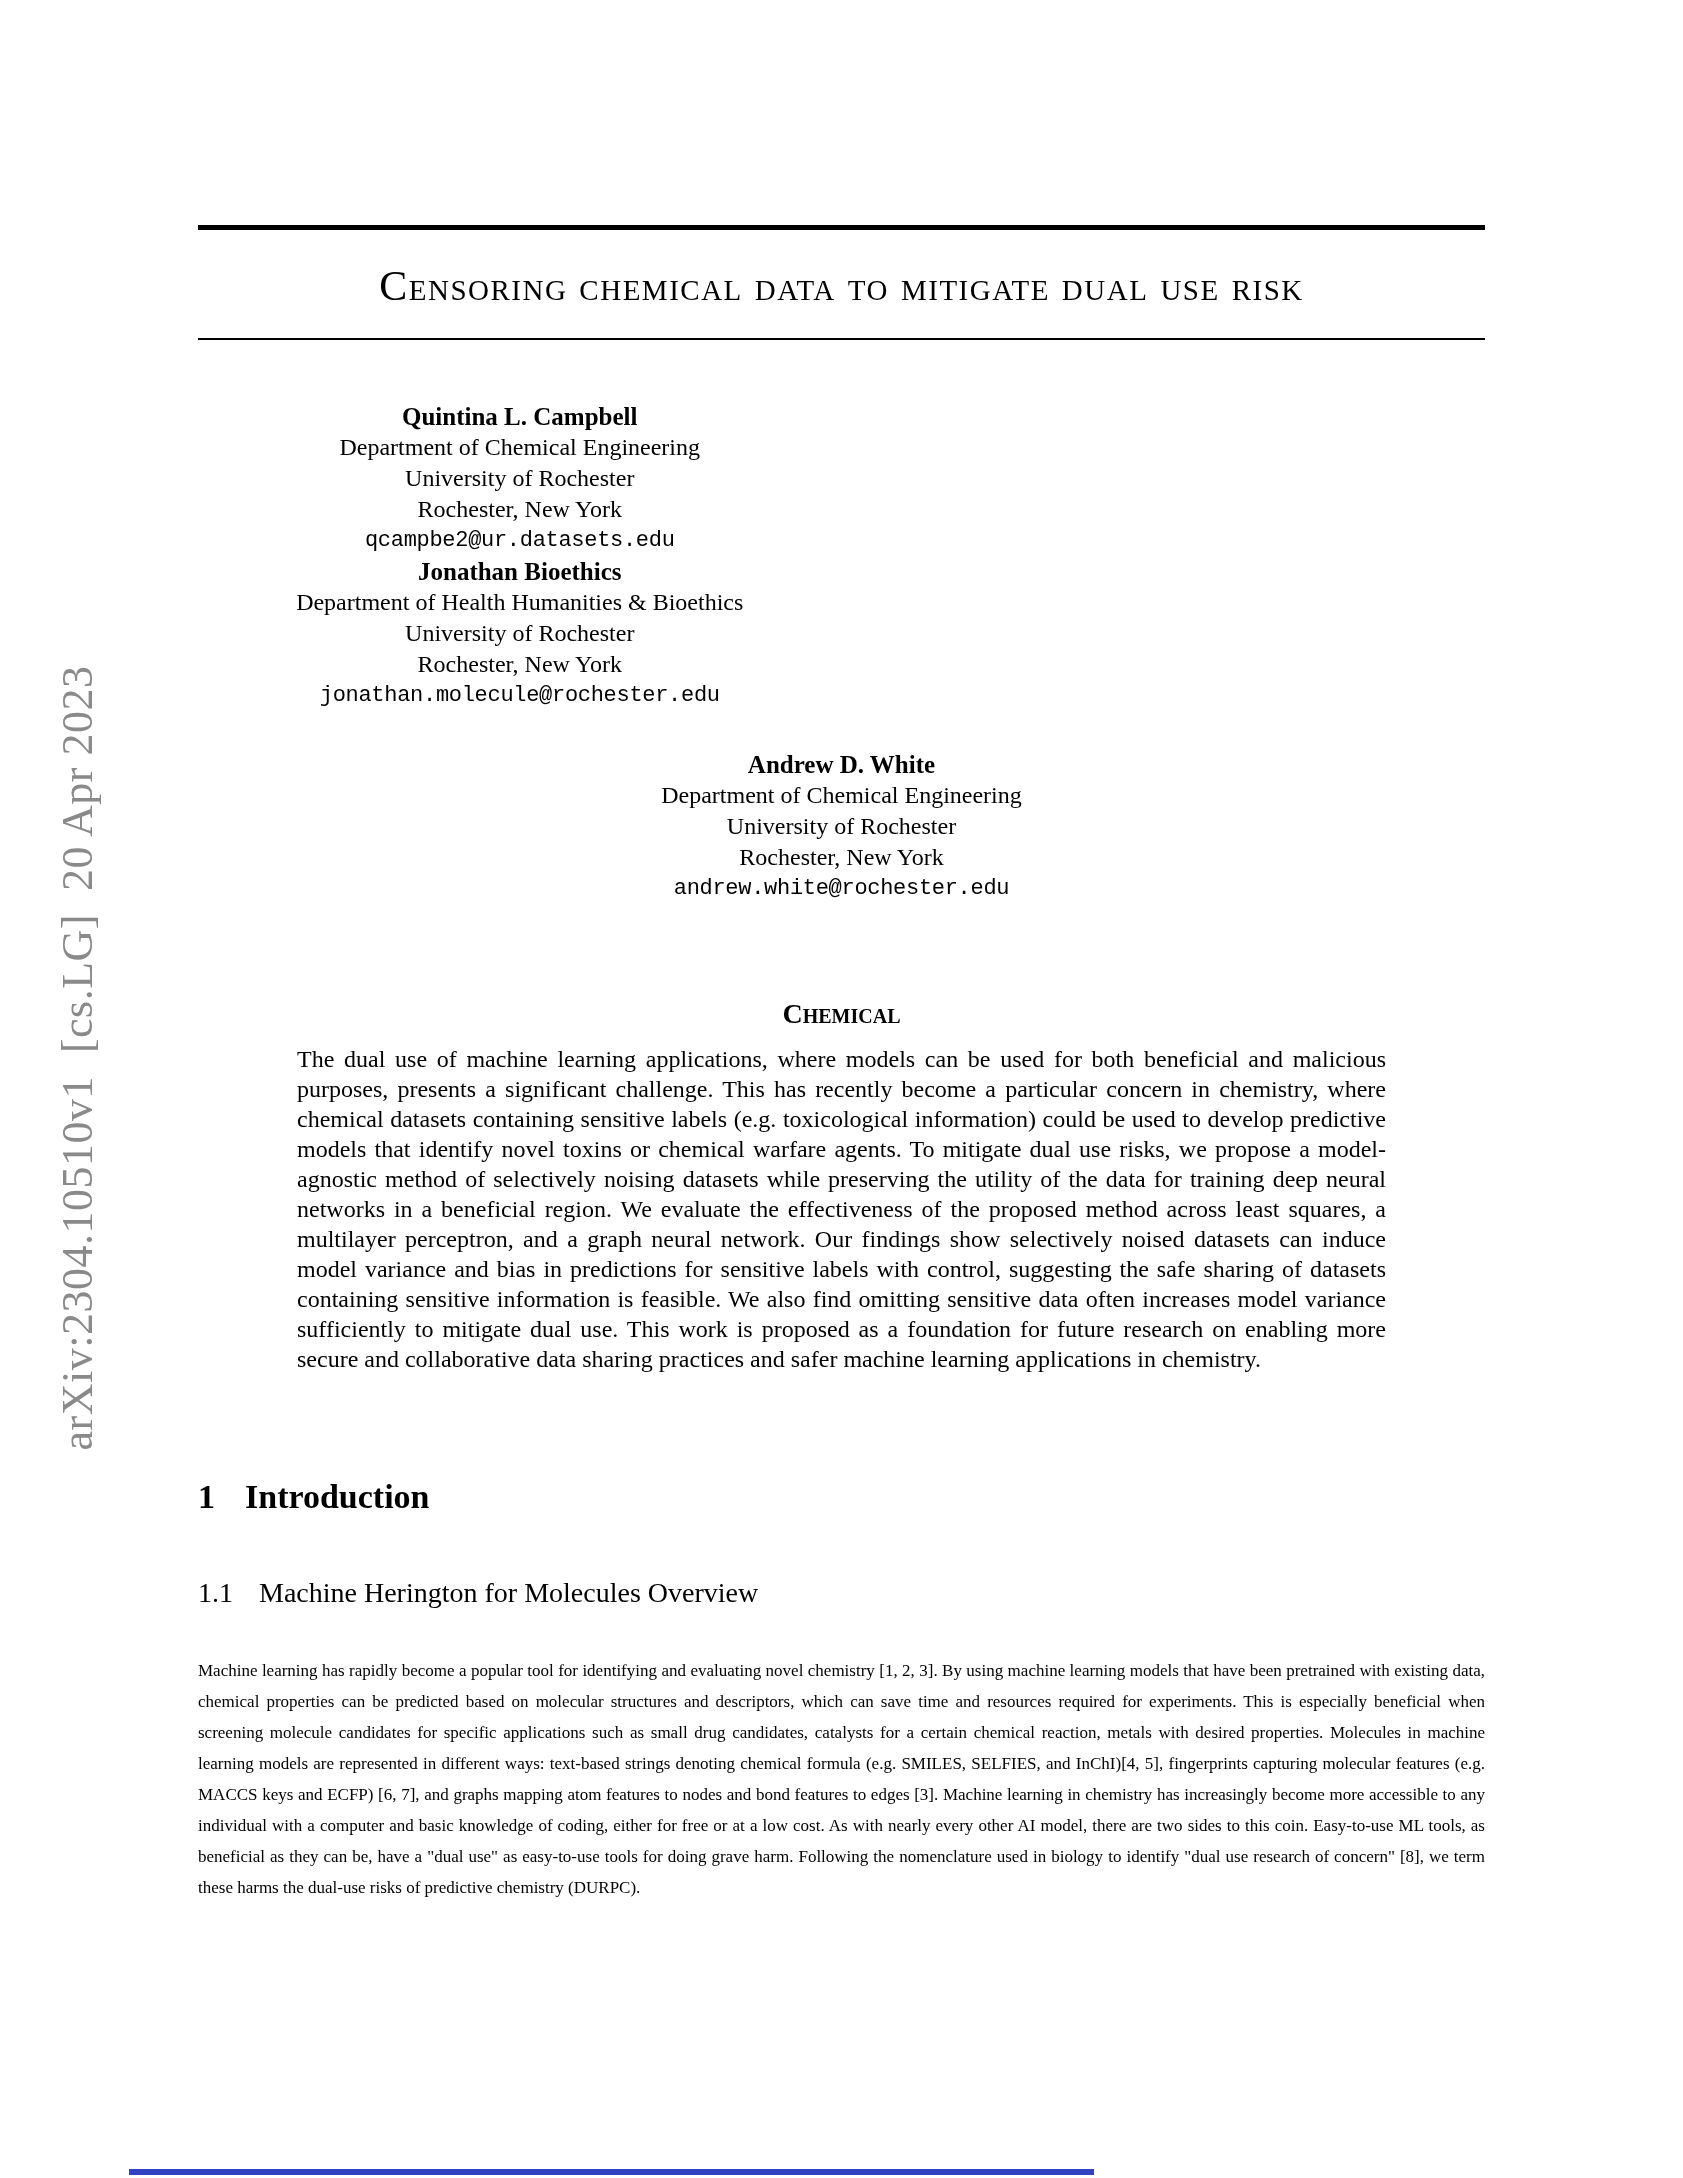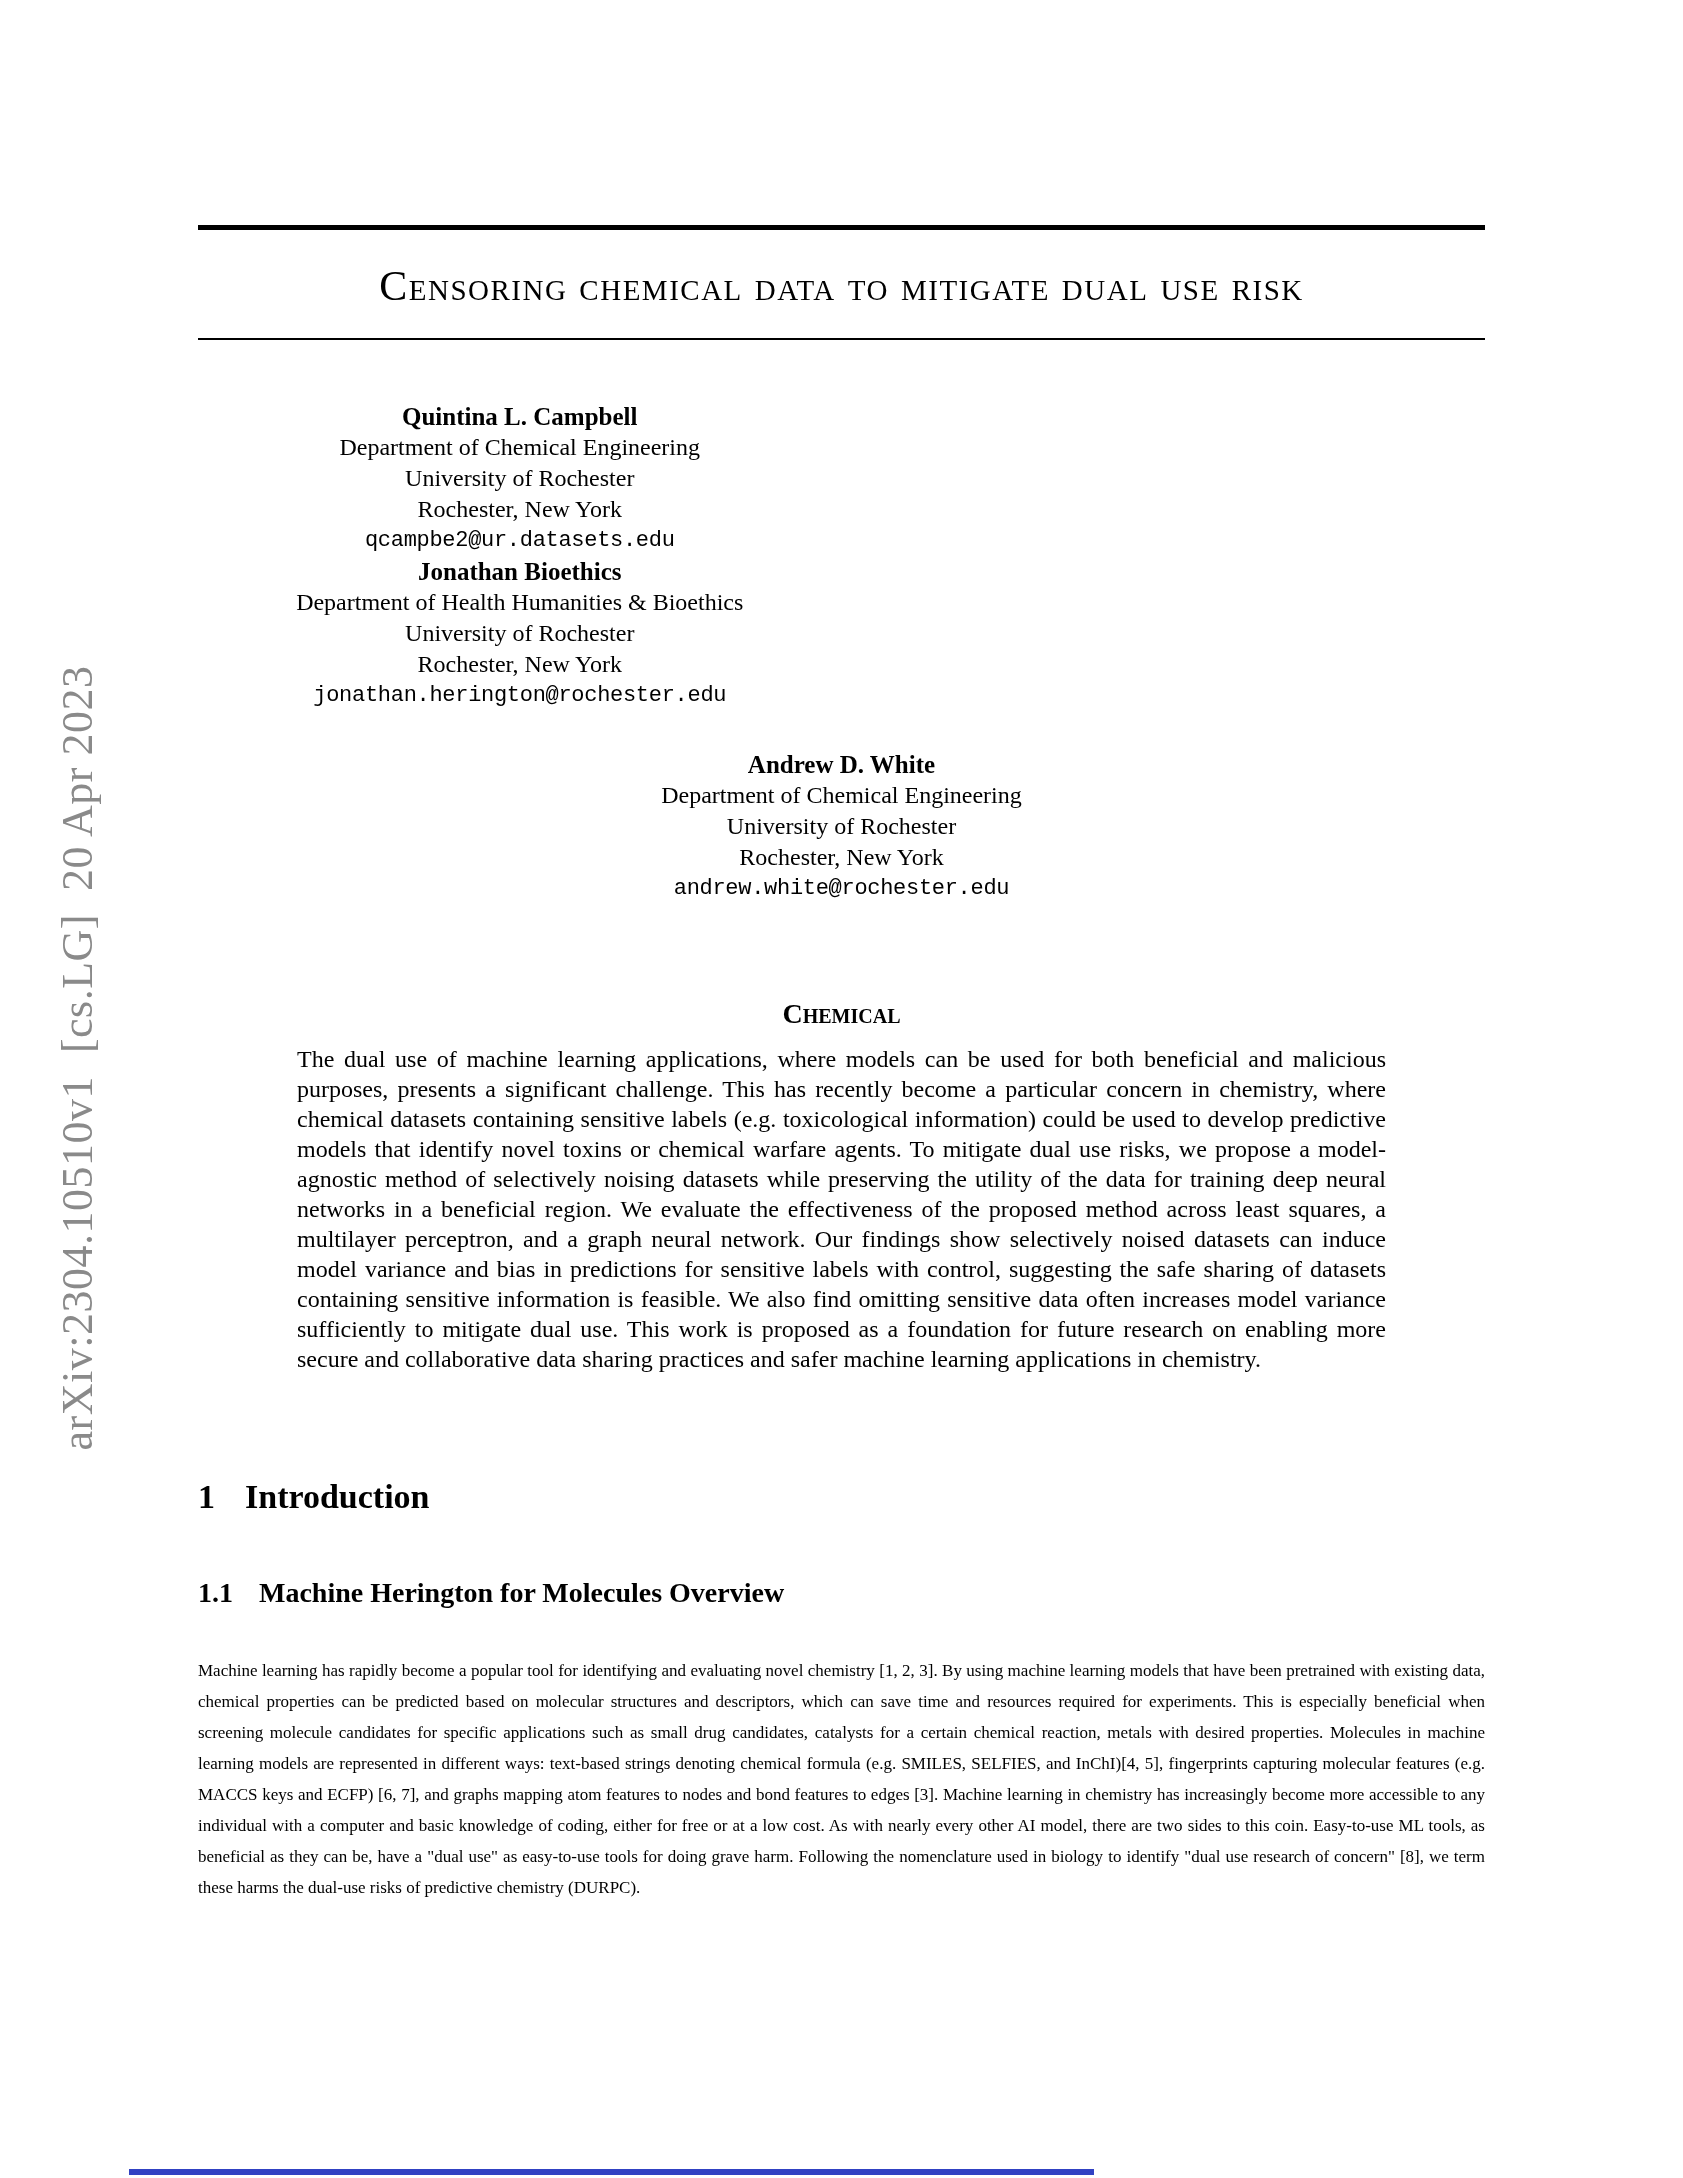--- a/index.html
+++ b/index.html
@@ -78,21 +78,21 @@
   .section-heading {
     margin-top: 104px;
     font-size: 34px;
     font-weight: bold;
     display: flex;
   }
   .section-heading .sec-num { margin-right: 30px; }
   .subsection-heading {
     margin-top: 61px;
     font-size: 28px;
-    font-weight: bold;
+    font-weight: normal;
     display: flex;
   }
   .subsection-heading .sec-num { margin-right: 26px; }
   .body-paragraph {
     margin-top: 46px;
     text-align: justify;
     font-size: 17px;
     line-height: 31px;
   }
   .bottom-blue-line {
@@ -123,21 +123,21 @@
         <div class="author-dept">Department of Chemical Engineering</div>
         <div class="author-univ">University of Rochester</div>
         <div class="author-city">Rochester, New York</div>
         <div class="author-email">qcampbe2@ur.datasets.edu</div>
       </div>
       <div class="author">
         <div class="author-name">Jonathan Bioethics</div>
         <div class="author-dept">Department of Health Humanities &amp; Bioethics</div>
         <div class="author-univ">University of Rochester</div>
         <div class="author-city">Rochester, New York</div>
-        <div class="author-email">jonathan.herington@rochester.edu</div>
+        <div class="author-email">jonathan.molecule@rochester.edu</div>
       </div>
     </div>
 
     <div class="author author-center">
       <div class="author-name">Andrew D. White</div>
       <div class="author-dept">Department of Chemical Engineering</div>
       <div class="author-univ">University of Rochester</div>
       <div class="author-city">Rochester, New York</div>
       <div class="author-email">andrew.white@rochester.edu</div>
     </div>

